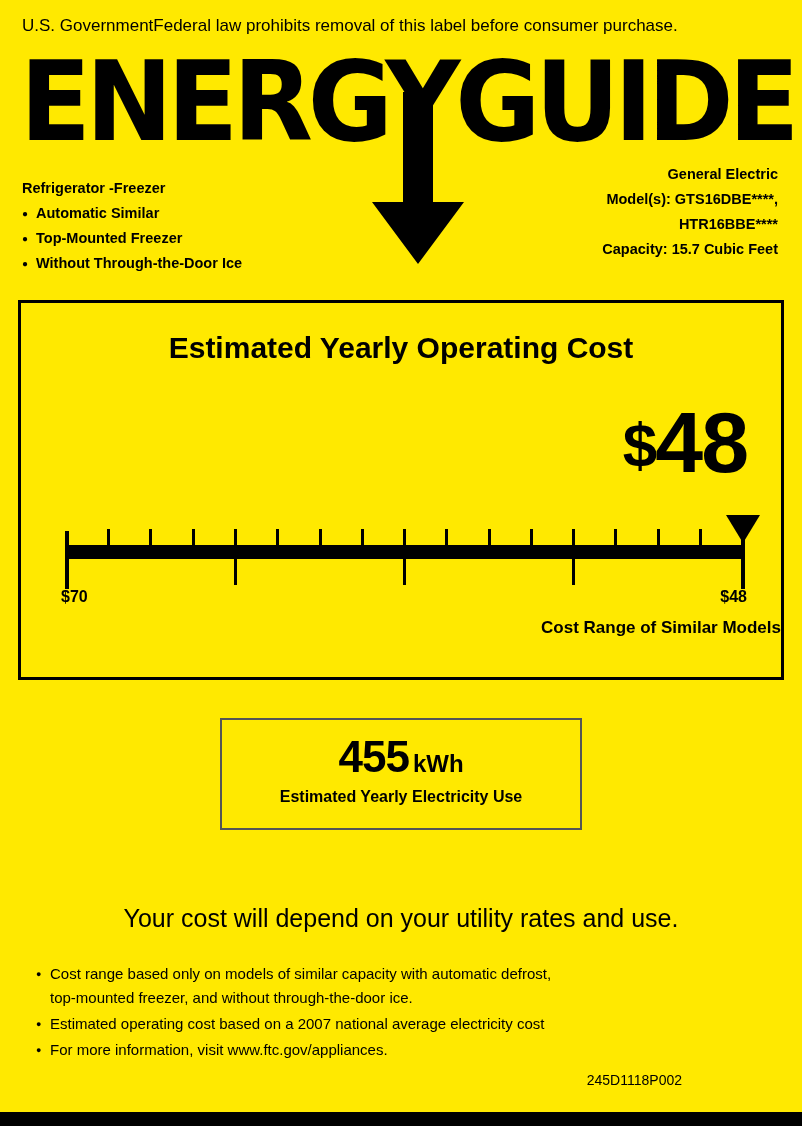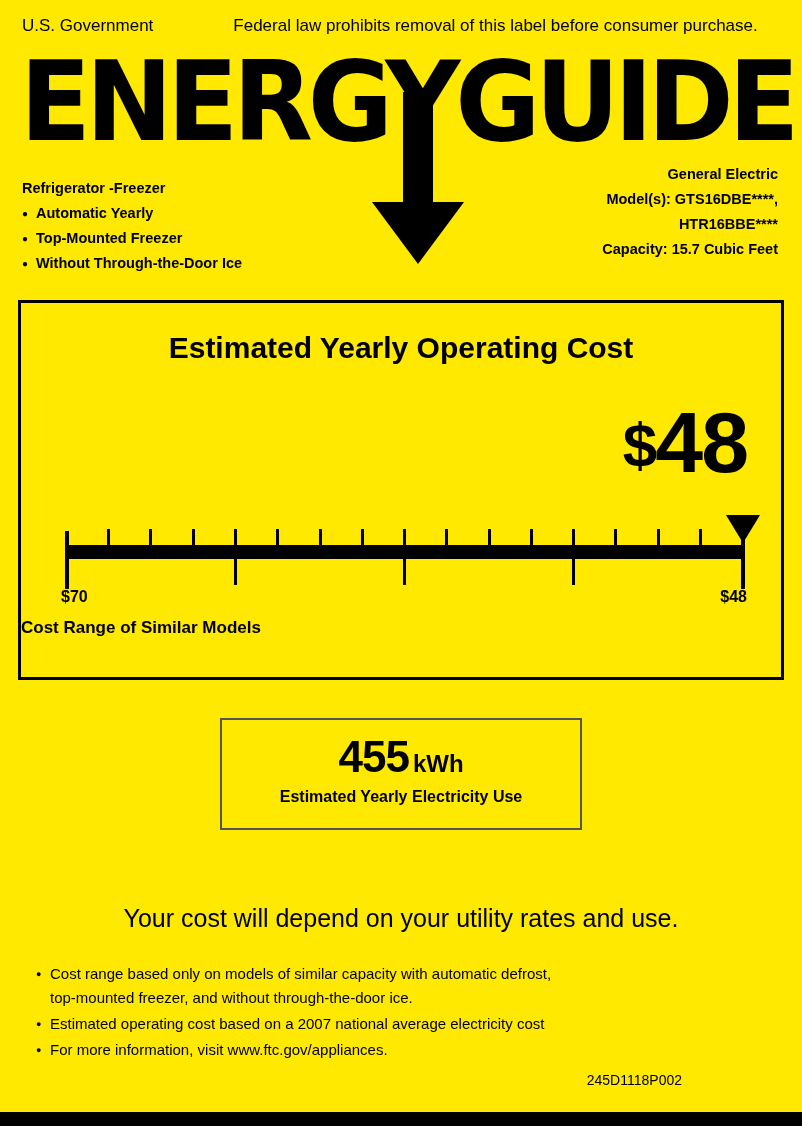--- a/index.html
+++ b/index.html
@@ -33,21 +33,20 @@
     align-items: flex-end;
   }
   .gov-text {
     font-size: 17px;
     font-weight: 400;
     white-space: nowrap;
   }
   .federal-text {
     font-size: 17px;
     font-weight: 400;
-    margin-left: 80px;
     white-space: nowrap;
   }
 
   
   .wordmark {
     position: absolute;
     top: 46px;
     left: 20px;
     width: 762px;
     height: 100px;
@@ -191,21 +190,21 @@
     top: 285px;
     right: 34px;
     font-size: 16px;
     font-weight: bold;
   }
   .scale-caption {
     position: absolute;
     top: 315px;
     left: 0;
     width: 100%;
-    text-align: left;
+    text-align: right;
     font-size: 17px;
     font-weight: bold;
   }
 
   
   .kwh-box {
     position: absolute;
     top: 718px;
     left: 220px;
     width: 362px;
@@ -300,21 +299,21 @@
   </div>
 
   <div class="arrow">
     <svg width="92" height="172" viewBox="0 0 92 172" xmlns="http://www.w3.org/2000/svg">
       <polygon points="31,0 61,0 61,110 92,110 46,172 0,110 31,110" fill="#000"></polygon>
     </svg>
   </div>
 
   <div class="product-info">
     <div>Refrigerator -Freezer</div>
-    <div class="bullet-line">Automatic Yearly</div>
+    <div class="bullet-line">Automatic Similar</div>
     <div class="bullet-line">Top-Mounted Freezer</div>
     <div class="bullet-line">Without Through-the-Door Ice</div>
   </div>
 
   <div class="brand-info">
     <div>General Electric</div>
     <div>Model(s): GTS16DBE****,</div>
     <div>HTR16BBE****</div>
     <div>Capacity: 15.7 Cubic Feet</div>
   </div>

